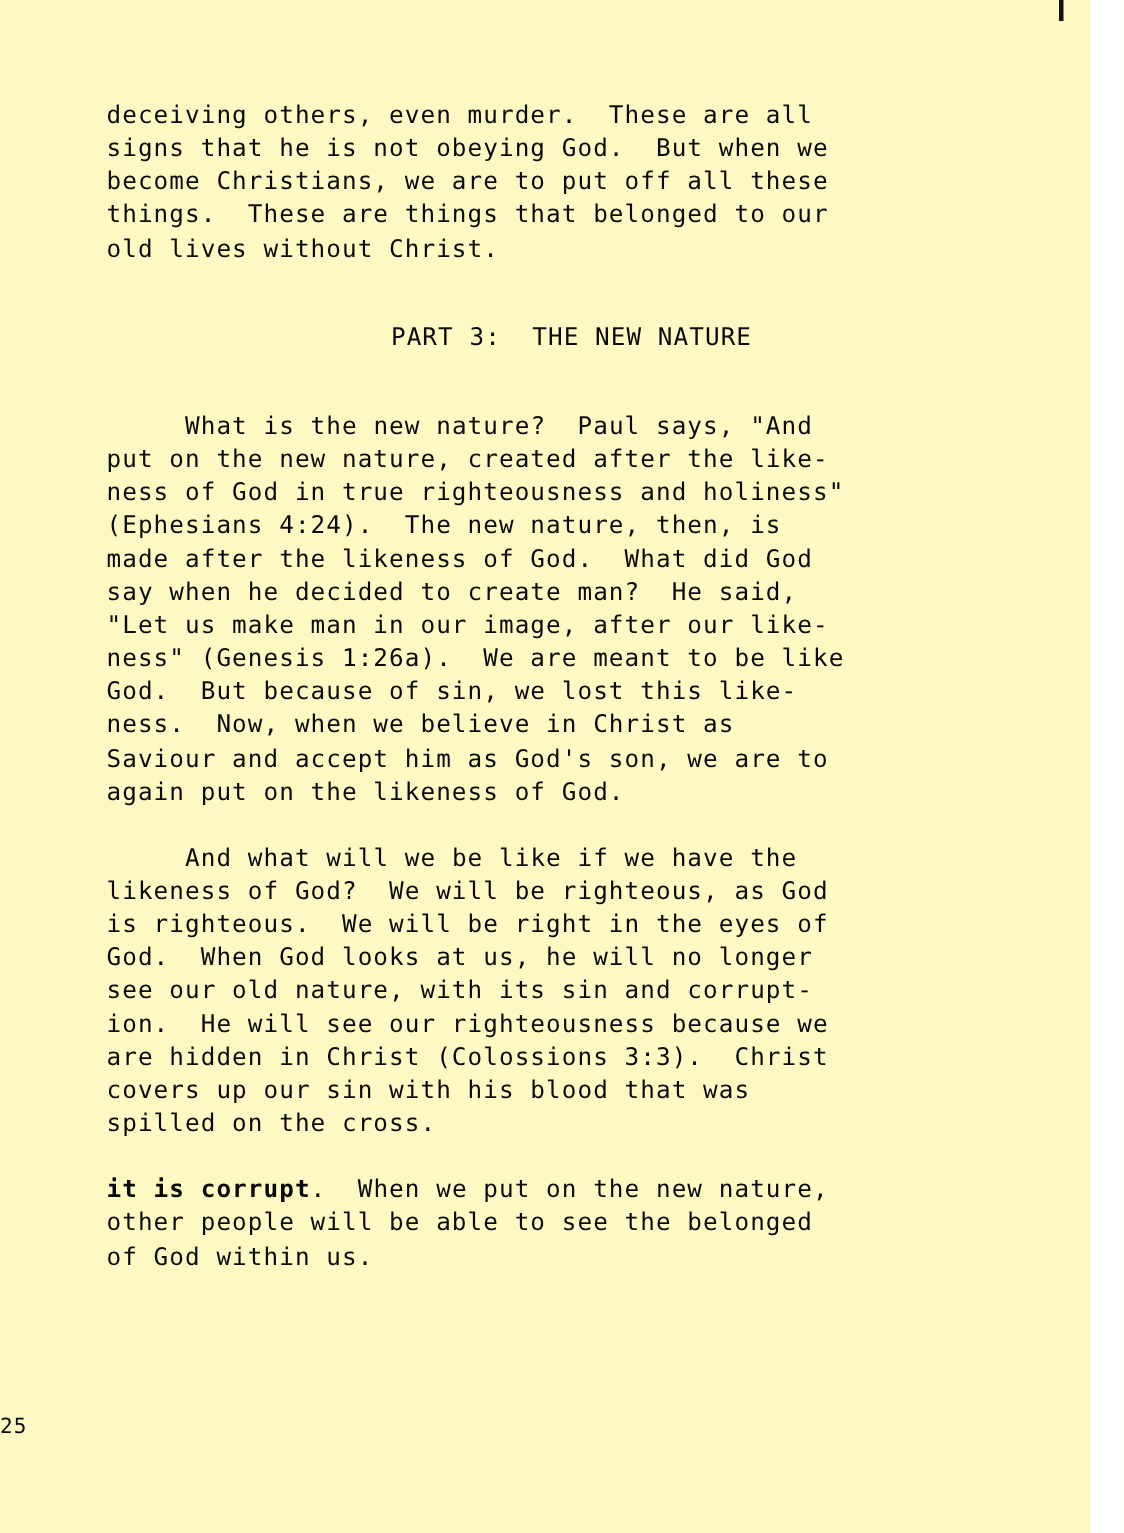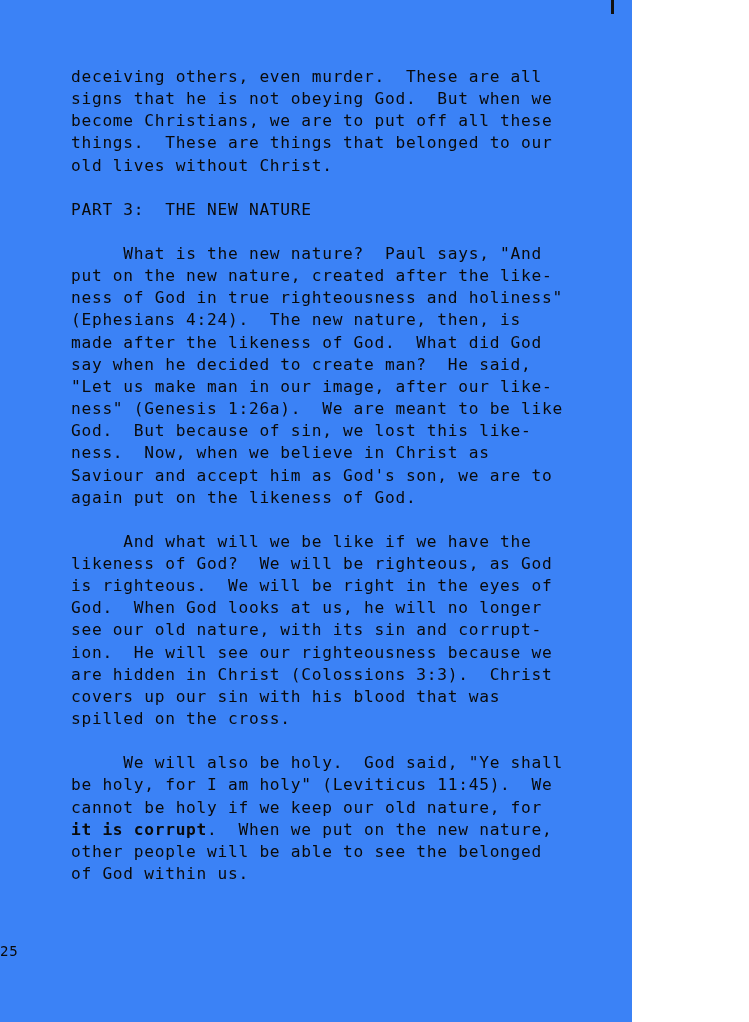--- a/index.html
+++ b/index.html
@@ -12,23 +12,23 @@
     height: 1022px;
     position: relative;
     font-family: "DejaVu Sans Mono", monospace;
     color: #0a0a0a;
     overflow: hidden;
   }
   .page {
     position: absolute;
     top: 0;
     left: 0;
-    width: 632px;
+    width: 727px;
     height: 1022px;
-    background: #3b82f6;
+    background: #fef9c3;
   }
   .corner-mark {
     position: absolute;
     top: 0px;
     right: 18px;
     width: 3px;
     height: 14px;
     background: #111111;
   }
   .content {
@@ -45,21 +45,22 @@
     margin: 0;
   }
   .gap-md {
     height: 22px;
   }
   .heading {
     font-size: 16.2px;
     line-height: 22.15px;
     letter-spacing: 0.72px;
     white-space: pre-wrap;
-    margin: 0;
+    margin: 15px;
+    text-align: center;
   }
   .bold-inline {
     font-weight: bold;
     margin-top: 20px;
   }
   .page-number {
     position: absolute;
     top: 943px;
     left: 0;
     width: 749px;
@@ -109,24 +110,21 @@
 is righteous.  We will be right in the eyes of
 God.  When God looks at us, he will no longer
 see our old nature, with its sin and corrupt-
 ion.  He will see our righteousness because we
 are hidden in Christ (Colossions 3:3).  Christ
 covers up our sin with his blood that was
 spilled on the cross.</p>
 
     <div class="gap-md"></div>
 
-    <p class="para"><span>     We will also be holy.  God said, "Ye shall
-be holy, for I am holy" (Leviticus 11:45).  We
-cannot be holy if we keep our old nature, for
-</span><span class="bold-inline">it is corrupt</span><span>.  When we put on the new nature,
+    <p class="para"><span class="bold-inline">it is corrupt</span><span>.  When we put on the new nature,
 other people will be able to see the belonged
 of God within us.</span></p>
 
   </div>
 
   <div class="page-number">25</div>
 
 </div>
 
 </body></html>

